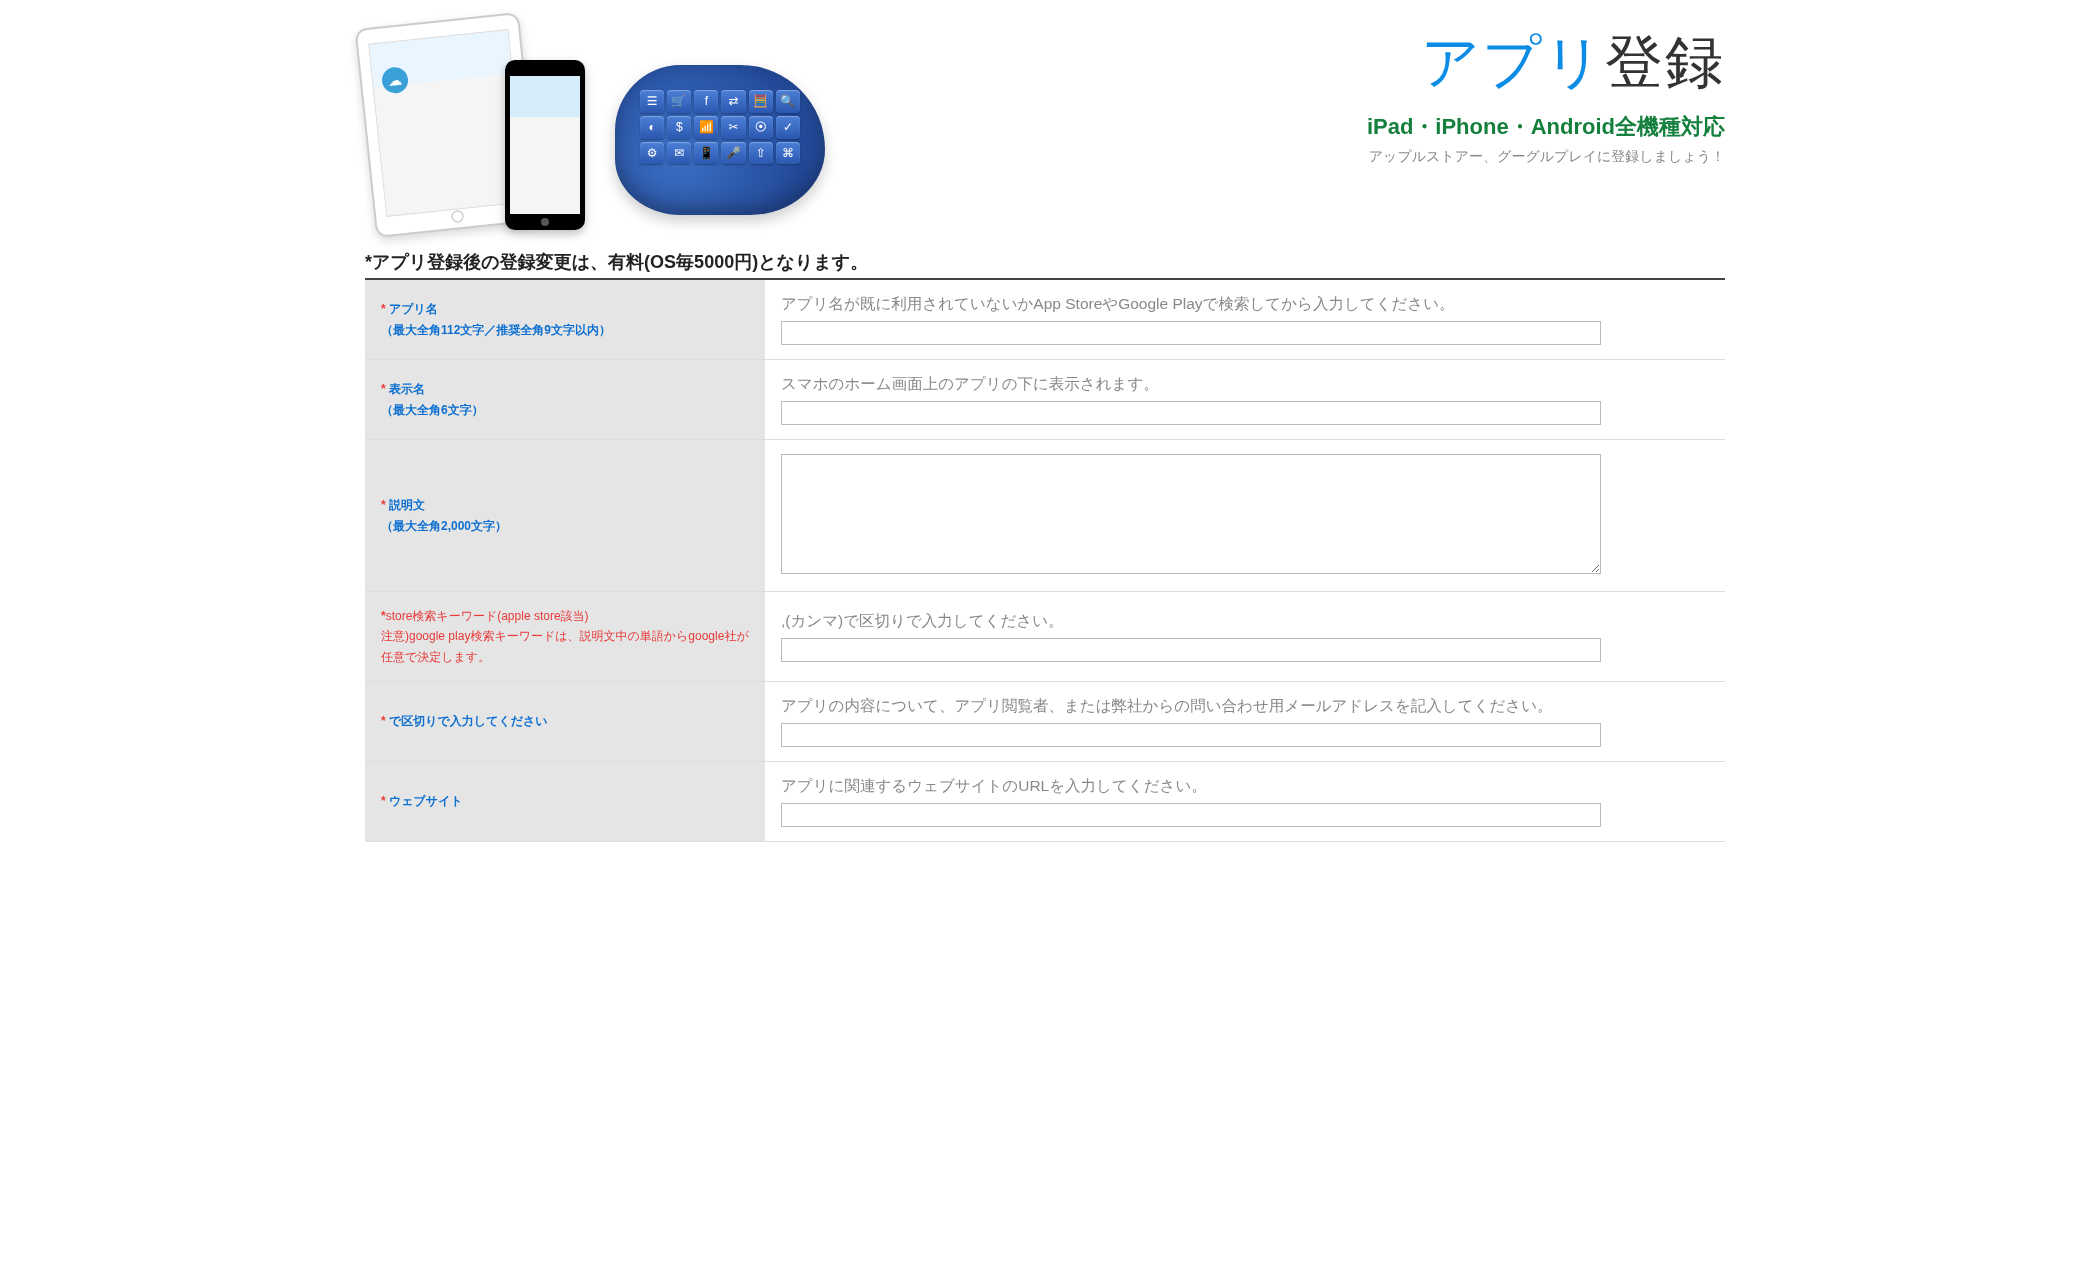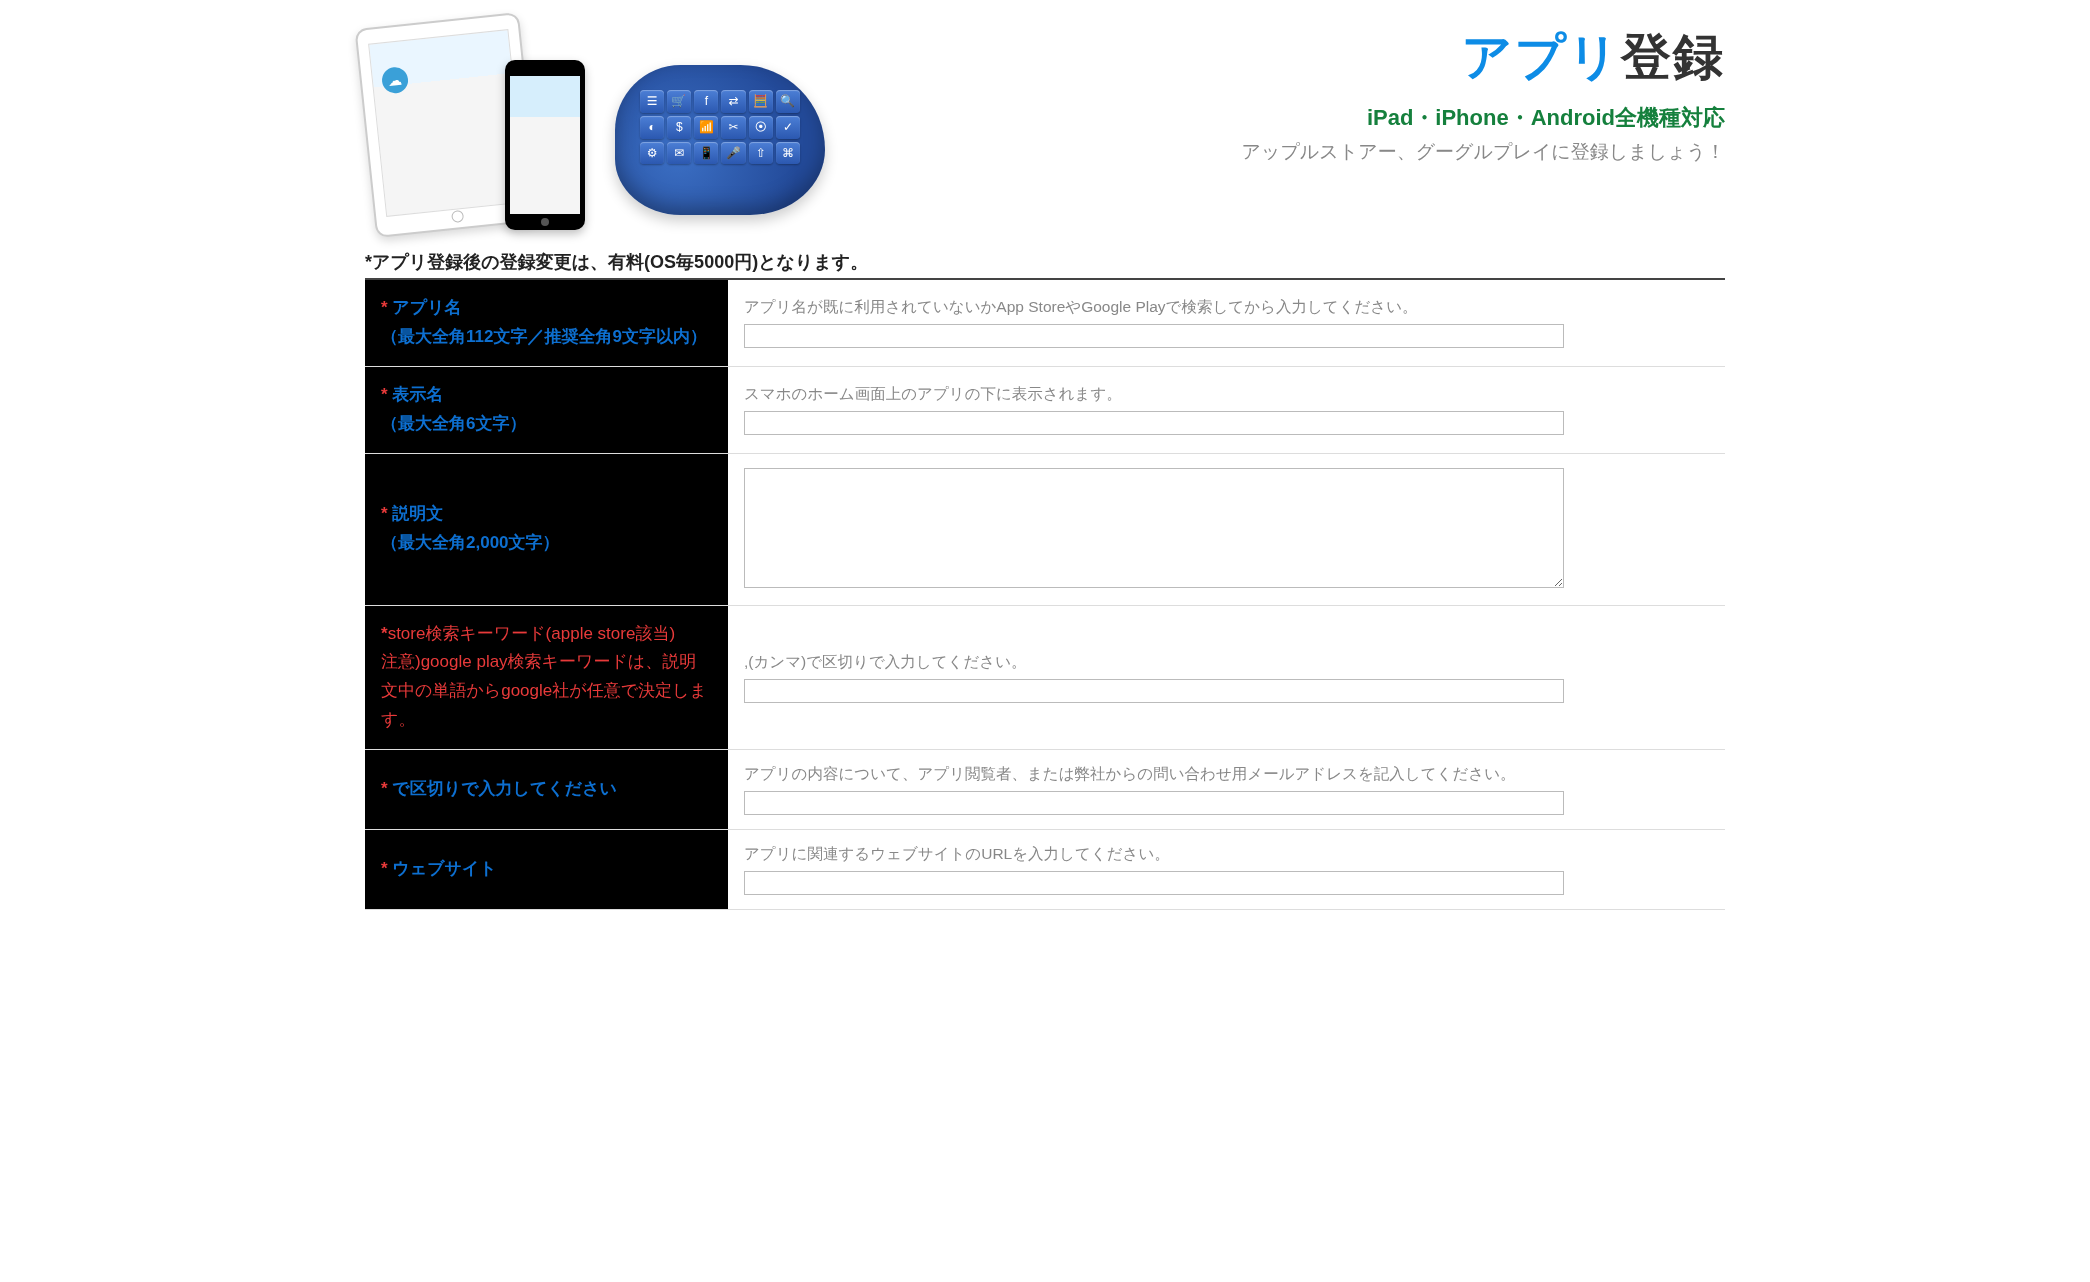--- a/index.html
+++ b/index.html
@@ -112,38 +112,38 @@
     justify-content: center;
     color: #fff;
     font-size: 12px;
     box-shadow: inset 0 1px 1px rgba(255,255,255,0.3), 0 1px 2px rgba(0,0,0,0.3);
   }
   .header-right {
     text-align: right;
     padding-top: 20px;
   }
   .title {
-    font-size: 50px;
-    font-weight: 700;
+    font-size: 58px;
+    font-weight: 400;
     letter-spacing: 2px;
     margin: 0;
     line-height: 1.1;
   }
   .title .accent { color: #0d8ce6; }
   .title .dark { color: #333; }
   .subtitle {
     margin: 18px 0 6px 0;
     font-size: 22px;
     font-weight: bold;
     color: #15803d;
     text-align: right;
   }
   .tagline {
     margin: 0;
-    font-size: 19px;
+    font-size: 14px;
     color: #888;
   }
   .notice {
     font-size: 18px;
     font-weight: bold;
     color: #222;
     padding-bottom: 4px;
   }
   .form-table {
     width: 100%;
@@ -151,23 +151,23 @@
     border-collapse: collapse;
   }
   .form-table tr {
     border-bottom: 1px solid #ddd;
   }
   .form-table td {
     padding: 14px 16px;
     vertical-align: middle;
   }
   .label-cell {
-    width: 363px;
-    background: #000000;
-    font-size: 17px;
+    width: 400px;
+    background: #e5e5e5;
+    font-size: 12px;
     line-height: 1.7;
   }
   .label-main { color: #0d6fd0; font-weight: bold; }
   .label-sub  { color: #0d6fd0; font-weight: bold; }
   .label-red  { color: #e83a3a; font-weight: normal; }
   .req { color: #e83a3a; font-weight: bold; }
   .value-cell { background: #fff; margin-top: 27px; }
   .hint {
     color: #888;
     font-size: 15.5px;

